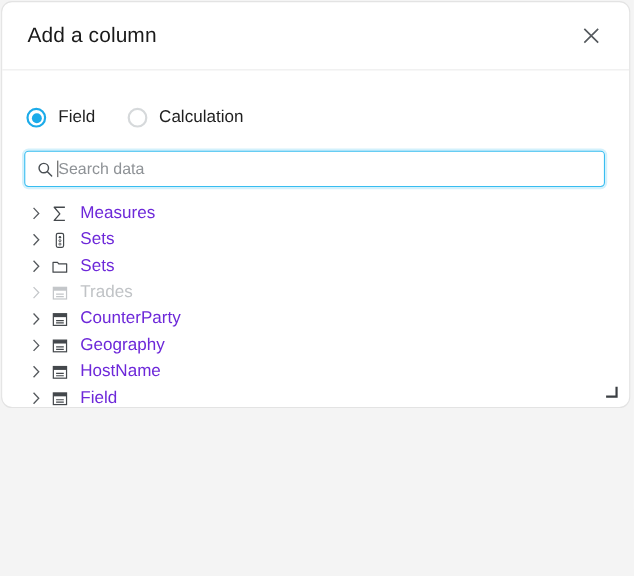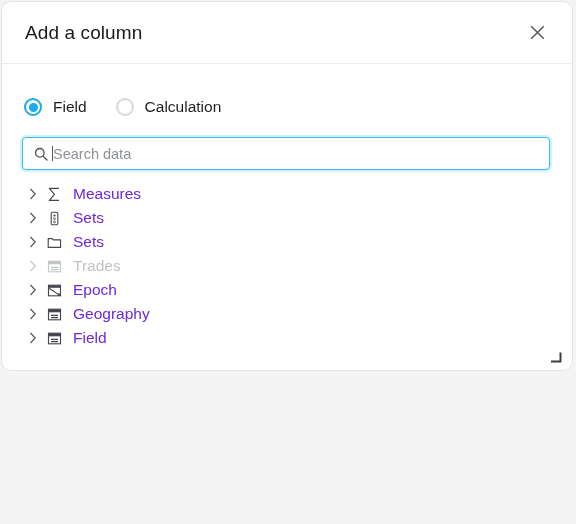--- a/index.html
+++ b/index.html
@@ -299,56 +299,72 @@
           <svg width="15" height="15" viewBox="0 0 15 15">
             <rect x="1.5" y="2.2" width="12" height="10.6" stroke="currentColor" stroke-width="1.1" fill="none"></rect>
             <rect x="1.5" y="2.2" width="12" height="3.1" fill="currentColor"></rect>
             <path d="M4 8.4 H11" stroke="currentColor" stroke-width="1.1"></path>
             <path d="M4 10.6 H11" stroke="currentColor" stroke-width="1.1"></path>
           </svg>
         </span>
         <span class="tree-label">Trades</span>
       </li>
 
-
-
-      <li class="tree-item">
-        <span class="tree-chevron">
-          <svg width="8" height="12" viewBox="0 0 8 12">
-              <path d="M1.5 1 L6.2 6 L1.5 11" stroke="currentColor" stroke-width="1.2" fill="none"></path>
-            </svg>
-        </span>
-        <span class="tree-icon">
-          <svg width="15" height="15" viewBox="0 0 15 15">
-            <rect x="1.5" y="2.2" width="12" height="10.6" stroke="currentColor" stroke-width="1.1" fill="none"></rect>
-            <rect x="1.5" y="2.2" width="12" height="2.6" fill="currentColor"></rect>
-            <path d="M2.2 5.3 L12.8 12.4" stroke="currentColor" stroke-width="1.1"></path>
-            <rect x="10.9" y="10.5" width="2.3" height="2.3" fill="currentColor"></rect>
-          </svg>
-        </span>
-        <span class="tree-label">Epoch</span>
-      </li>
+      <li class="tree-item">
+        <span class="tree-chevron">
+          <svg width="8" height="12" viewBox="0 0 8 12">
+              <path d="M1.5 1 L6.2 6 L1.5 11" stroke="currentColor" stroke-width="1.2" fill="none"></path>
+            </svg>
+        </span>
+        <span class="tree-icon">
+          <svg width="15" height="15" viewBox="0 0 15 15">
+            <rect x="1.5" y="2.2" width="12" height="10.6" stroke="currentColor" stroke-width="1.1" fill="none"></rect>
+            <rect x="1.5" y="2.2" width="12" height="3.1" fill="currentColor"></rect>
+            <path d="M4 8.4 H11" stroke="currentColor" stroke-width="1.1"></path>
+            <path d="M4 10.6 H11" stroke="currentColor" stroke-width="1.1"></path>
+          </svg>
+        </span>
+        <span class="tree-label">CounterParty</span>
+      </li>
+
+
 
       <li class="tree-item">
         <span class="tree-chevron">
           <svg width="8" height="12" viewBox="0 0 8 12">
               <path d="M1.5 1 L6.2 6 L1.5 11" stroke="currentColor" stroke-width="1.2" fill="none"></path>
             </svg>
         </span>
         <span class="tree-icon">
           <svg width="15" height="15" viewBox="0 0 15 15">
             <rect x="1.5" y="2.2" width="12" height="10.6" stroke="currentColor" stroke-width="1.1" fill="none"></rect>
             <rect x="1.5" y="2.2" width="12" height="3.1" fill="currentColor"></rect>
             <path d="M4 8.4 H11" stroke="currentColor" stroke-width="1.1"></path>
             <path d="M4 10.6 H11" stroke="currentColor" stroke-width="1.1"></path>
           </svg>
         </span>
         <span class="tree-label">Geography</span>
       </li>
 
+      <li class="tree-item">
+        <span class="tree-chevron">
+          <svg width="8" height="12" viewBox="0 0 8 12">
+              <path d="M1.5 1 L6.2 6 L1.5 11" stroke="currentColor" stroke-width="1.2" fill="none"></path>
+            </svg>
+        </span>
+        <span class="tree-icon">
+          <svg width="15" height="15" viewBox="0 0 15 15">
+            <rect x="1.5" y="2.2" width="12" height="10.6" stroke="currentColor" stroke-width="1.1" fill="none"></rect>
+            <rect x="1.5" y="2.2" width="12" height="3.1" fill="currentColor"></rect>
+            <path d="M4 8.4 H11" stroke="currentColor" stroke-width="1.1"></path>
+            <path d="M4 10.6 H11" stroke="currentColor" stroke-width="1.1"></path>
+          </svg>
+        </span>
+        <span class="tree-label">HostName</span>
+      </li>
 
 
 
       <li class="tree-item">
         <span class="tree-chevron">
           <svg width="8" height="12" viewBox="0 0 8 12">
               <path d="M1.5 1 L6.2 6 L1.5 11" stroke="currentColor" stroke-width="1.2" fill="none"></path>
             </svg>
         </span>
         <span class="tree-icon">

